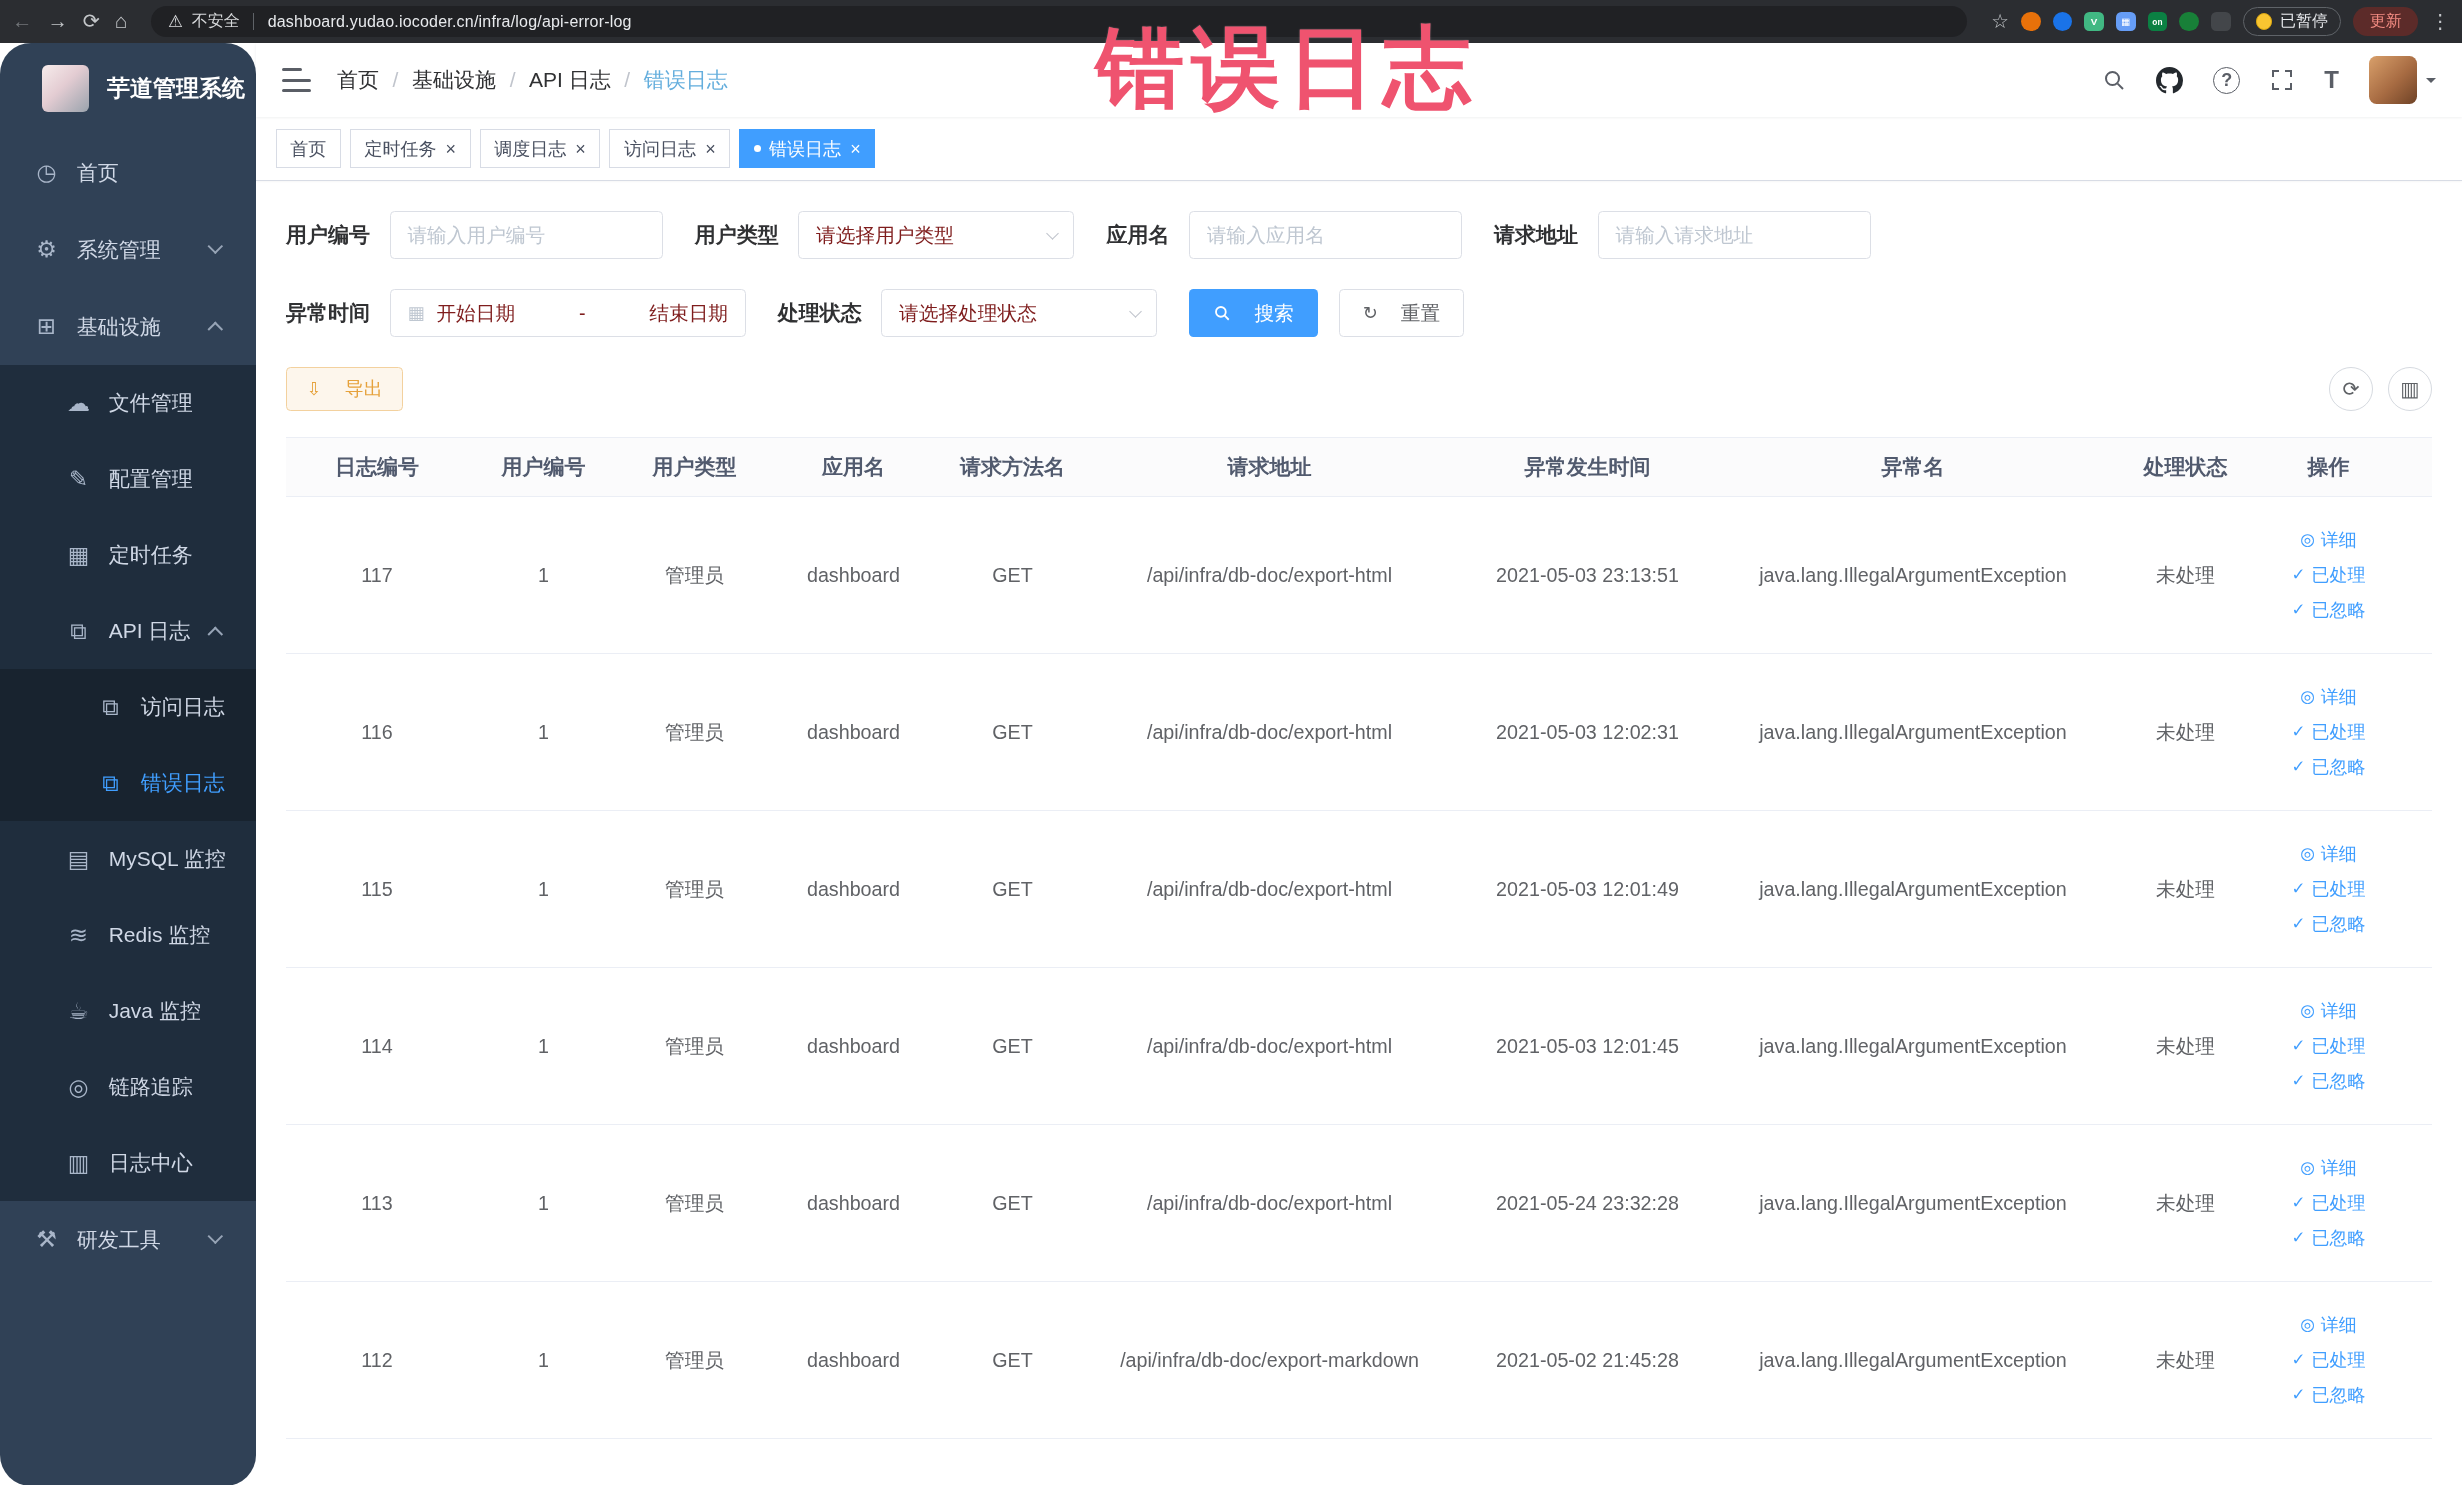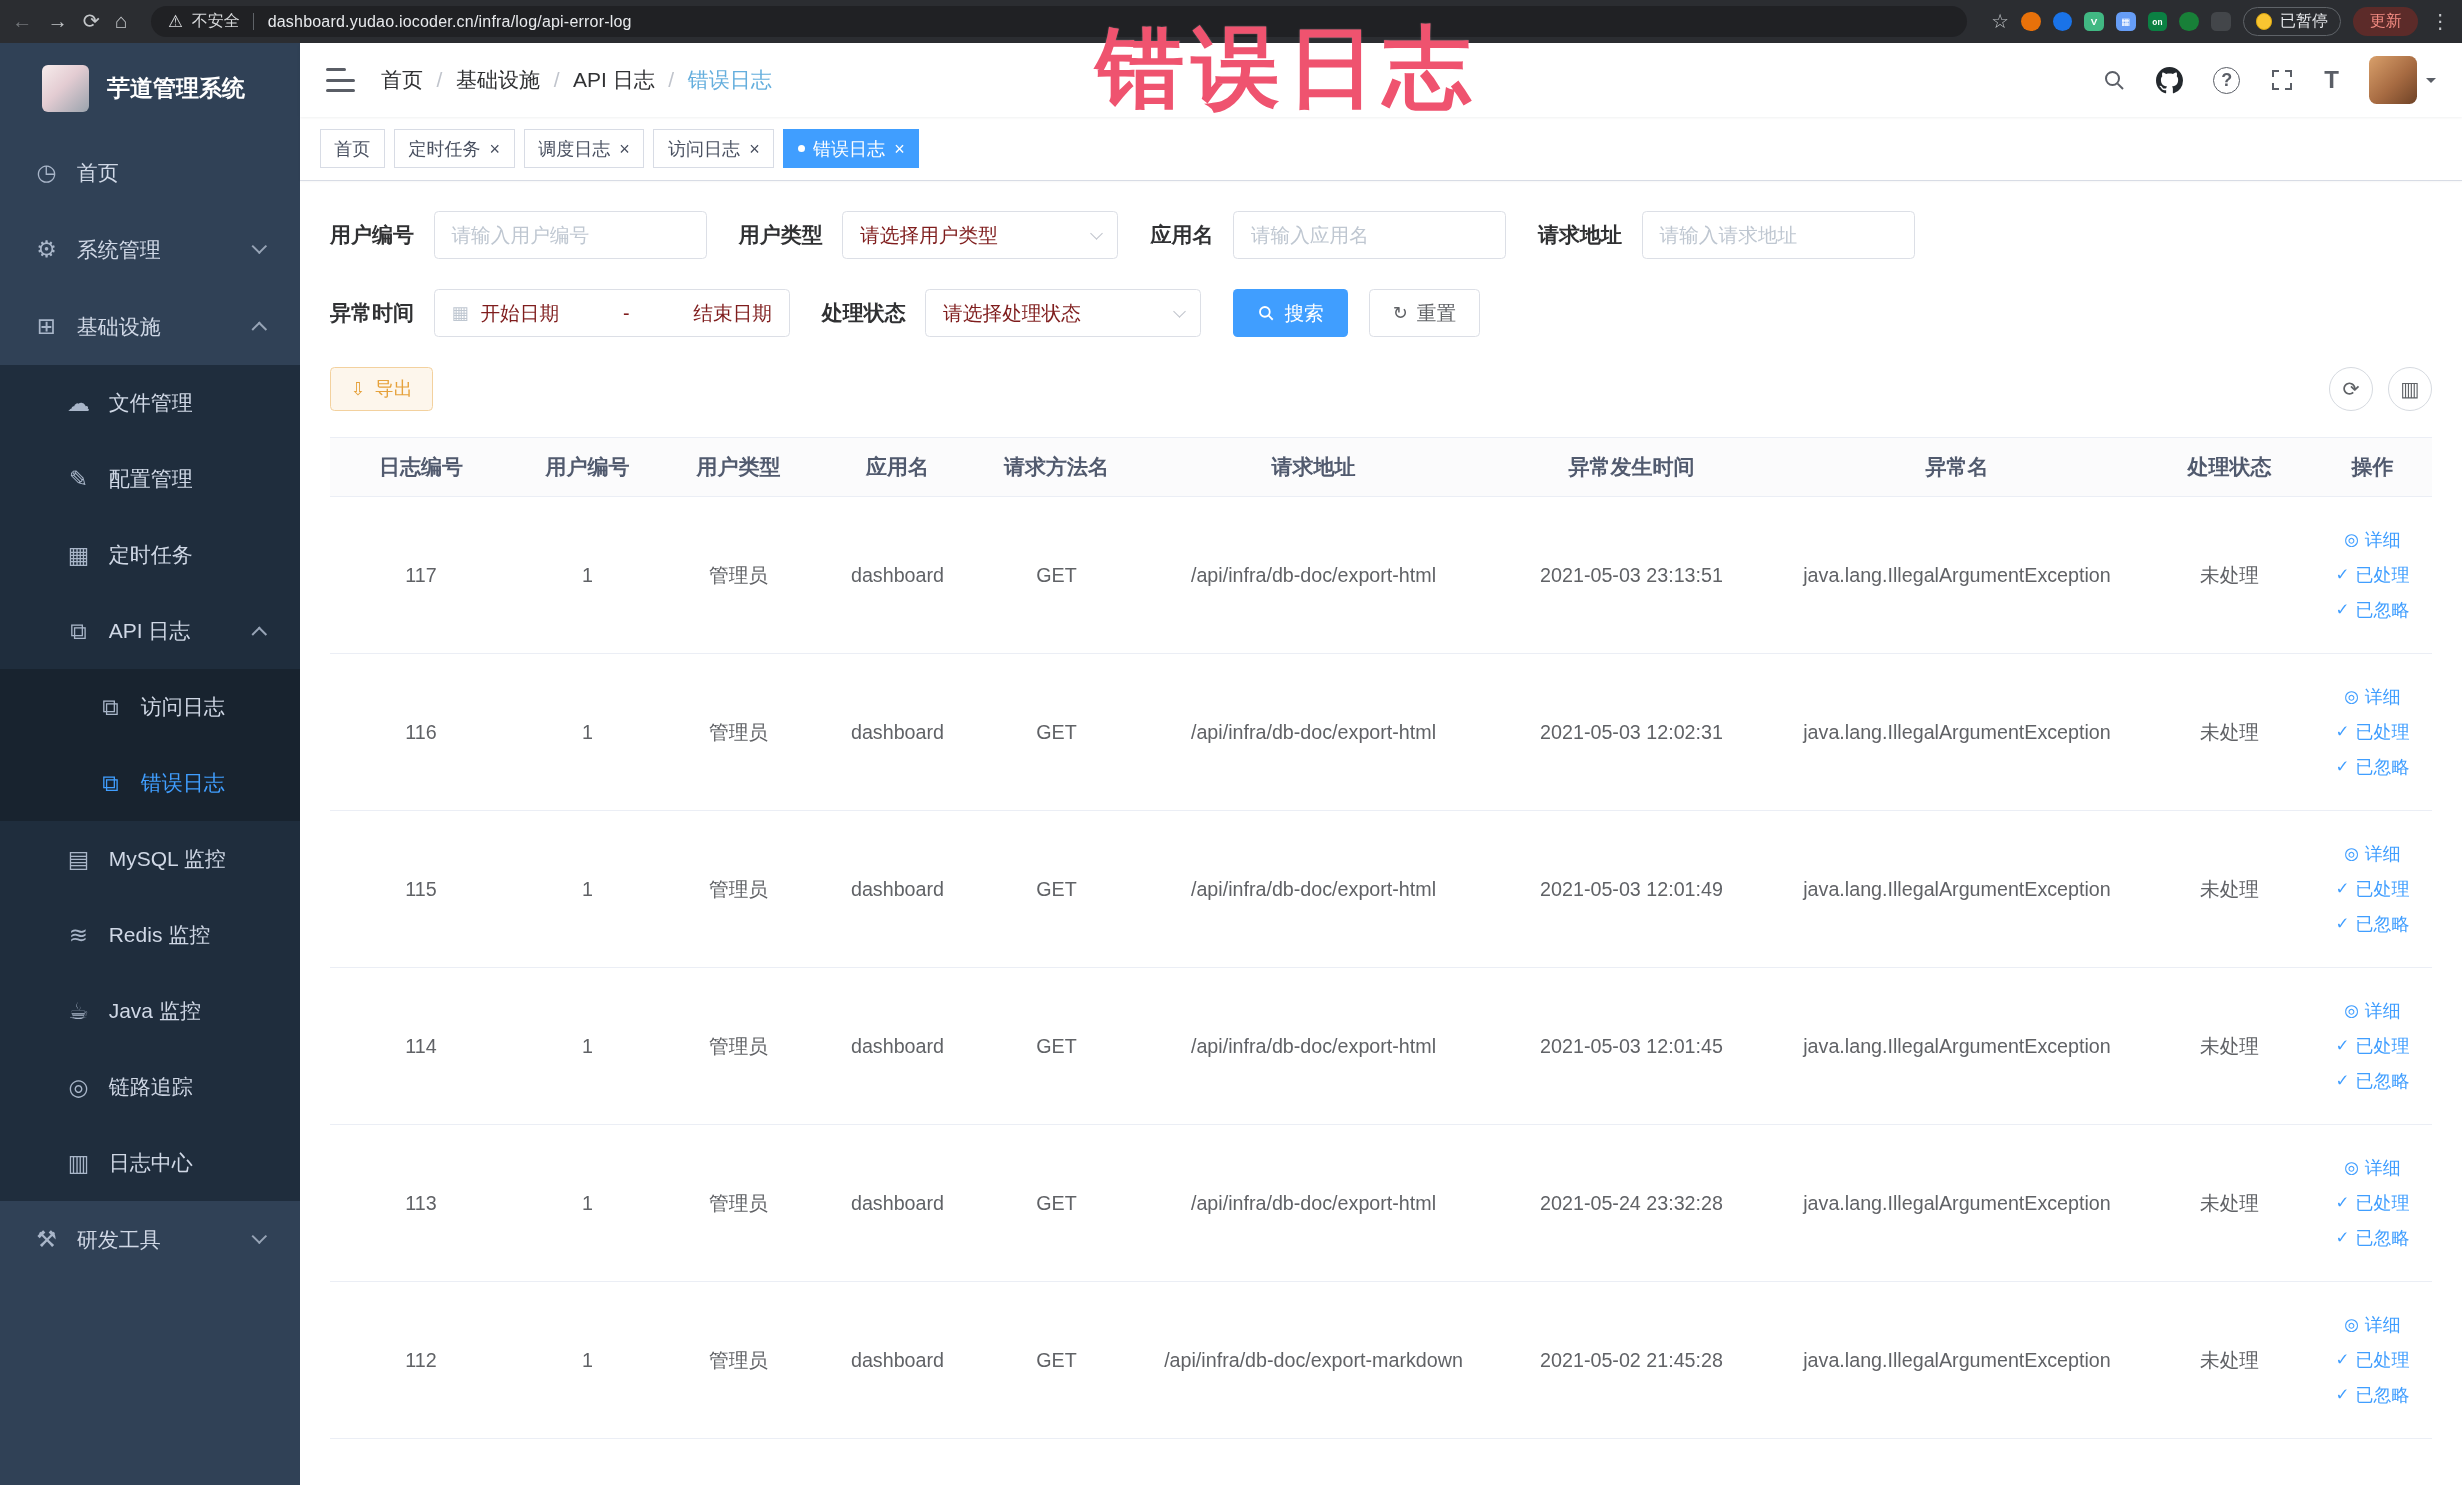--- a/index.html
+++ b/index.html
@@ -26,21 +26,21 @@
   .ext-on { background:#0b8043; font-size:8.3px; }
   .ext-leaf { background:#188038; border-radius:50%; }
   .ext-puzzle { background:#43464a; }
   .badge-paused { height:29px; border:0.8px solid #5f6368; border-radius:14.4px; display:flex; align-items:center; gap:7.6px; padding:0 12px; color:#e8eaed; font-size:16px; cursor:pointer; }
   .dot-yellow { width:16.7px; height:16.7px; border-radius:50%; background:#f9c531; border:0.8px solid #d8a512; }
   .btn-update { height:29px; border-radius:14.4px; background:#5c2b29; color:#f28b82; display:flex; align-items:center; padding:0 16.7px; font-size:16px; cursor:pointer; }
   .kebab { font-size:19.7px; color:#c3c6c9; cursor:pointer; }
 
   
   .app { display:flex; height:1443px; }
-  .sidebar { width:300px; flex-shrink:0; background:#304156; color:#d0d8e6; overflow:hidden; }
+  .sidebar { width:256px; flex-shrink:0; background:#304156; color:#d0d8e6; overflow:hidden;border-radius:31px; }
   .logo { height:91px; display:flex; align-items:center; gap:18px; padding-left:42px; cursor:pointer; }
   .logo-img { width:47px; height:47px; border-radius:6px; background:linear-gradient(135deg,#f7ecec 0%,#e3ccd2 45%,#9aa3ad 100%); flex-shrink:0; }
   .logo-title { color:#fff; font-weight:700; font-size:23px; white-space:nowrap; }
   .menu-item { height:77px; display:flex; align-items:center; gap:16.7px; font-size:21px; cursor:pointer; color:#d0d8e6; white-space:nowrap; }
   .lvl0 { padding-left:33px; }
   .lvl1 { padding-left:65px; background:#1f2d3d; height:76px; }
   .lvl2 { padding-left:97px; background:#18232f; height:76px; }
   .menu-item .mi { font-size:23px; width:27px; text-align:center; color:#a9b6c9; flex-shrink:0; }
   .menu-item.active { color:#409eff; }
   .menu-item.active .mi { color:#409eff; }
@@ -81,21 +81,21 @@
   .f-label { font-size:21px; font-weight:700; color:#303133; margin-right:19.7px; white-space:nowrap; }
   .f-input { height:48px; border:0.8px solid #dcdfe6; border-radius:4.5px; background:#fff; display:flex; align-items:center; padding:0 16.7px; font-size:19.7px; color:#606266; font-family:"Liberation Sans","DejaVu Sans",sans-serif; }
   input.f-input { width:273px; outline:none; }
   input.f-input::placeholder { color:#bfc7d1; }
   .f-select { width:276px; justify-content:space-between; cursor:pointer; }
   .ph { color:#7f1d1d; }
   .sel-chev { width:9px; height:9px; border-right:1.5px solid #c0c4cc; border-bottom:1.5px solid #c0c4cc; transform:rotate(45deg) translate(-1.5px,-1.5px); flex-shrink:0; }
   .date-range { width:356px; gap:12px; cursor:pointer; }
   .cal-ic { color:#bfc7d1; font-size:18px; }
   .date-range .grow { flex:1; }
-  .btn { height:48px; border-radius:4.5px; display:inline-flex; align-items:center; gap:9px; font-size:19.7px; padding:0 23px; border:0.8px solid transparent; cursor:pointer; font-family:inherit; }
+  .btn { height:48px; border-radius:4.5px; display:inline-flex; align-items:center; gap:23px; font-size:19.7px; padding:0 23px; border:0.8px solid transparent; cursor:pointer; font-family:inherit; }
   .btn-primary { background:#409eff; color:#fff; }
   .btn-plain { background:#fff; border-color:#dcdfe6; color:#606266; }
   .btn-warning { background:#fdf6ec; border-color:#f3d19e; color:#e6a23c; height:44px; font-size:19px; padding:0 19.7px; }
   .btn .b-ic { font-size:18px; line-height:1; }
   .toolbar { display:flex; align-items:center; margin:3px 0 26px; }
   .tool-right { margin-left:auto; display:flex; gap:15px; }
   .circle-btn { width:44px; height:44px; border-radius:50%; border:0.8px solid #d6dae0; background:#fff; color:#5f6266; font-size:20.4px; display:flex; align-items:center; justify-content:center; cursor:pointer; }
 
   
   .t-head { display:flex; border-top:0.8px solid #ebeef5; border-bottom:0.8px solid #ebeef5; background:#fbfbfc; }

